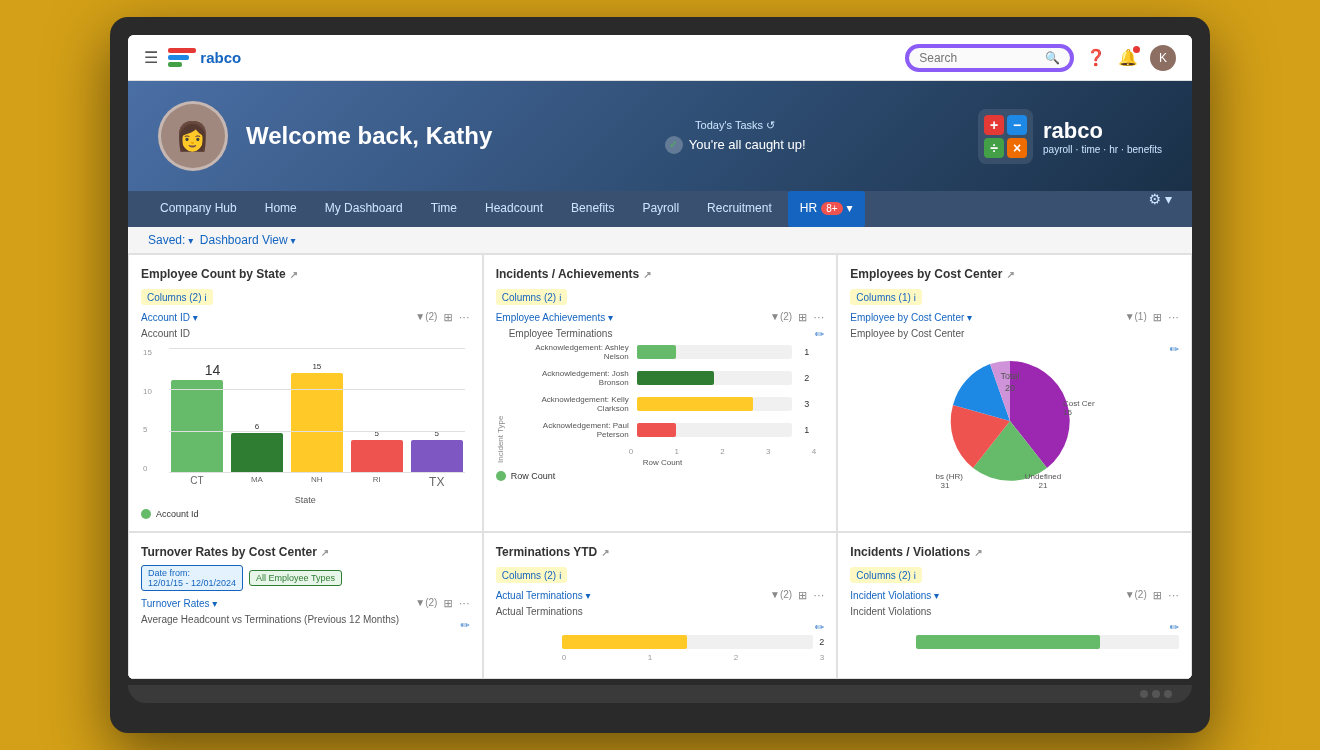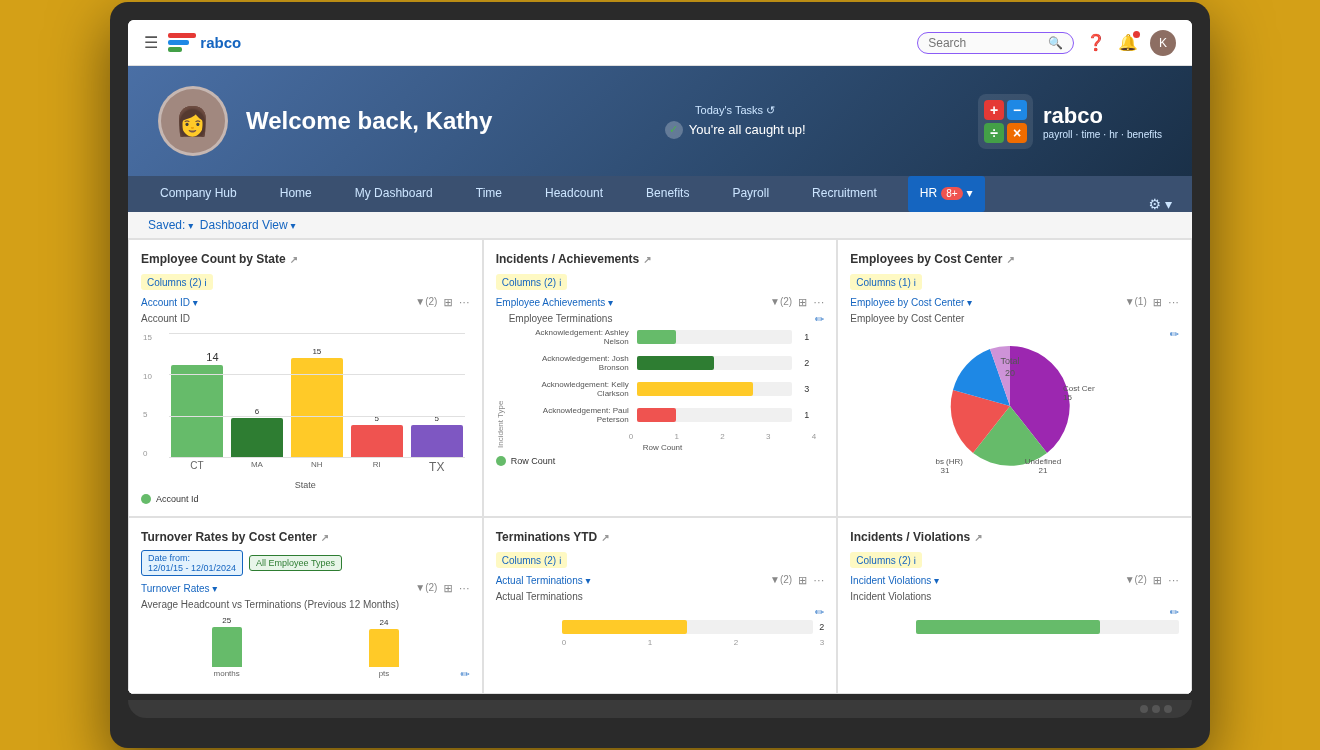--- a/index.html
+++ b/index.html
@@ -58,22 +58,22 @@
       gap: 2px;
     }
     .logo-bar { height: 5px; border-radius: 2px; }
     .lb1 { background: #e53935; width: 100%; }
     .lb2 { background: #1e88e5; width: 75%; }
     .lb3 { background: #43a047; width: 50%; }
     .logo-text { font-size: 15px; font-weight: bold; color: #1565C0; }
     .top-nav-right { margin-left: auto; display: flex; align-items: center; gap: 12px; }
     .search-box {
       display: flex; align-items: center;
-      border: 1px solid #8b5cf6; border-radius: 14px;
-      padding: 3px 10px; 
+      border: 4px solid #8b5cf6; border-radius: 14px;
+      padding: 3px 10px; gap: 6px;
       background: #fafafa;
     }
     .search-box input { border: none; outline: none; background: transparent; font-size: 12px; width: 120px; }
     .search-icon { font-size: 12px; color: #888; }
     .nav-icon-btn { font-size: 16px; color: #555; cursor: pointer; position: relative; }
     .notification-dot {
       position: absolute; top: -2px; right: -2px;
       width: 7px; height: 7px; border-radius: 50%; background: #e53935;
     }
     .avatar-circle {
@@ -136,24 +136,24 @@
     .sym-green { background: #43a047; }
     .sym-orange { background: #ef6c00; }
     .hero-logo-text { color: #fff; }
     .hero-logo-text .brand { font-size: 22px; font-weight: bold; }
     .hero-logo-text .tagline { font-size: 10px; color: #cce5ff; }
 
     
     .sub-nav {
       background: #3a5070;
       display: flex;
-      align-items: flex-end;
+      align-items: flex-start;
       padding: 0 20px;
       height: 36px;
-      gap: 19px;
+      gap: 4px;
     }
     .sub-nav-item {
       padding: 0 12px;
       height: 100%;
       display: flex; align-items: center;
       color: #cce5ff;
       font-size: 12px;
       cursor: pointer;
       border-bottom: 2px solid transparent;
     }
@@ -350,21 +350,21 @@
 
           <div style="position:absolute;left:28px;right:5px;top:5px;bottom:20px;display:flex;flex-direction:column-reverse;justify-content:space-between;pointer-events:none;">
             <div style="border-top:1px solid #e0e0e0;width:100%;"></div>
             <div style="border-top:1px solid #e0e0e0;width:100%;"></div>
             <div style="border-top:1px solid #e0e0e0;width:100%;"></div>
             <div style="border-top:1px solid #e0e0e0;width:100%;"></div>
           </div>
           <div style="display:flex;align-items:flex-end;height:calc(100% - 20px);gap:8px;padding:0 2px;">
 
             <div style="flex:1;display:flex;flex-direction:column;align-items:center;">
-              <span style="font-size:11px;color:#333;margin-bottom:2px;margin-left:31px;">14</span>
+              <span style="font-size:14px;color:#333;margin-bottom:2px;margin-left:31px;">14</span>
               <div style="width:100%;background:#66bb6a;height:calc(14/15*100px);border-radius:2px 2px 0 0;"></div>
             </div>
 
             <div style="flex:1;display:flex;flex-direction:column;align-items:center;">
               <span style="font-size:8px;color:#333;margin-bottom:2px;">6</span>
               <div style="width:100%;background:#2e7d32;height:calc(6/15*100px);border-radius:2px 2px 0 0;"></div>
             </div>
 
             <div style="flex:1;display:flex;flex-direction:column;align-items:center;">
               <span style="font-size:8px;color:#333;margin-bottom:2px;">15</span>
@@ -512,32 +512,20 @@
         <div class="widget-toolbar">
           <button class="widget-filter-btn">Turnover Rates ▾</button>
           <div class="widget-icon-btns">
             <span style="font-size:10px;color:#888;">▼(2)</span>
             <span class="widget-icon-btn">⊞</span>
             <span class="widget-icon-btn">···</span>
           </div>
         </div>
         <div class="widget-subtitle">Average Headcount vs Terminations (Previous 12 Months)</div>
 
-        <div style="display:flex;align-items:flex-end;gap:6px;height:60px;padding:0 10px;margin-top:8px;">
-          <div style="display:flex;flex-direction:column;align-items:center;justify-content:flex-end;flex:1;">
-            <span style="font-size:8px;color:#333;margin-bottom:2px;">25</span>
-            <div style="width:30px;height:40px;background:#66bb6a;border-radius:2px 2px 0 0;"></div>
-            <span style="font-size:8px;color:#666;margin-top:2px;">months</span>
-          </div>
-          <div style="display:flex;flex-direction:column;align-items:center;justify-content:flex-end;flex:1;">
-            <span style="font-size:8px;color:#333;margin-bottom:2px;">24</span>
-            <div style="width:30px;height:38px;background:#ffca28;border-radius:2px 2px 0 0;"></div>
-            <span style="font-size:8px;color:#666;margin-top:2px;">pts</span>
-          </div>
-        </div>
         <span class="edit-icon" style="float:right;margin-top:-10px;">✏</span>
       </div>
 
       <div class="widget">
         <div class="widget-title">
           Terminations YTD <span class="arrow-icon">↗</span>
         </div>
         <div class="widget-columns-badge">Columns (2) ℹ</div>
         <div class="widget-toolbar">
           <button class="widget-filter-btn">Actual Terminations ▾</button>

